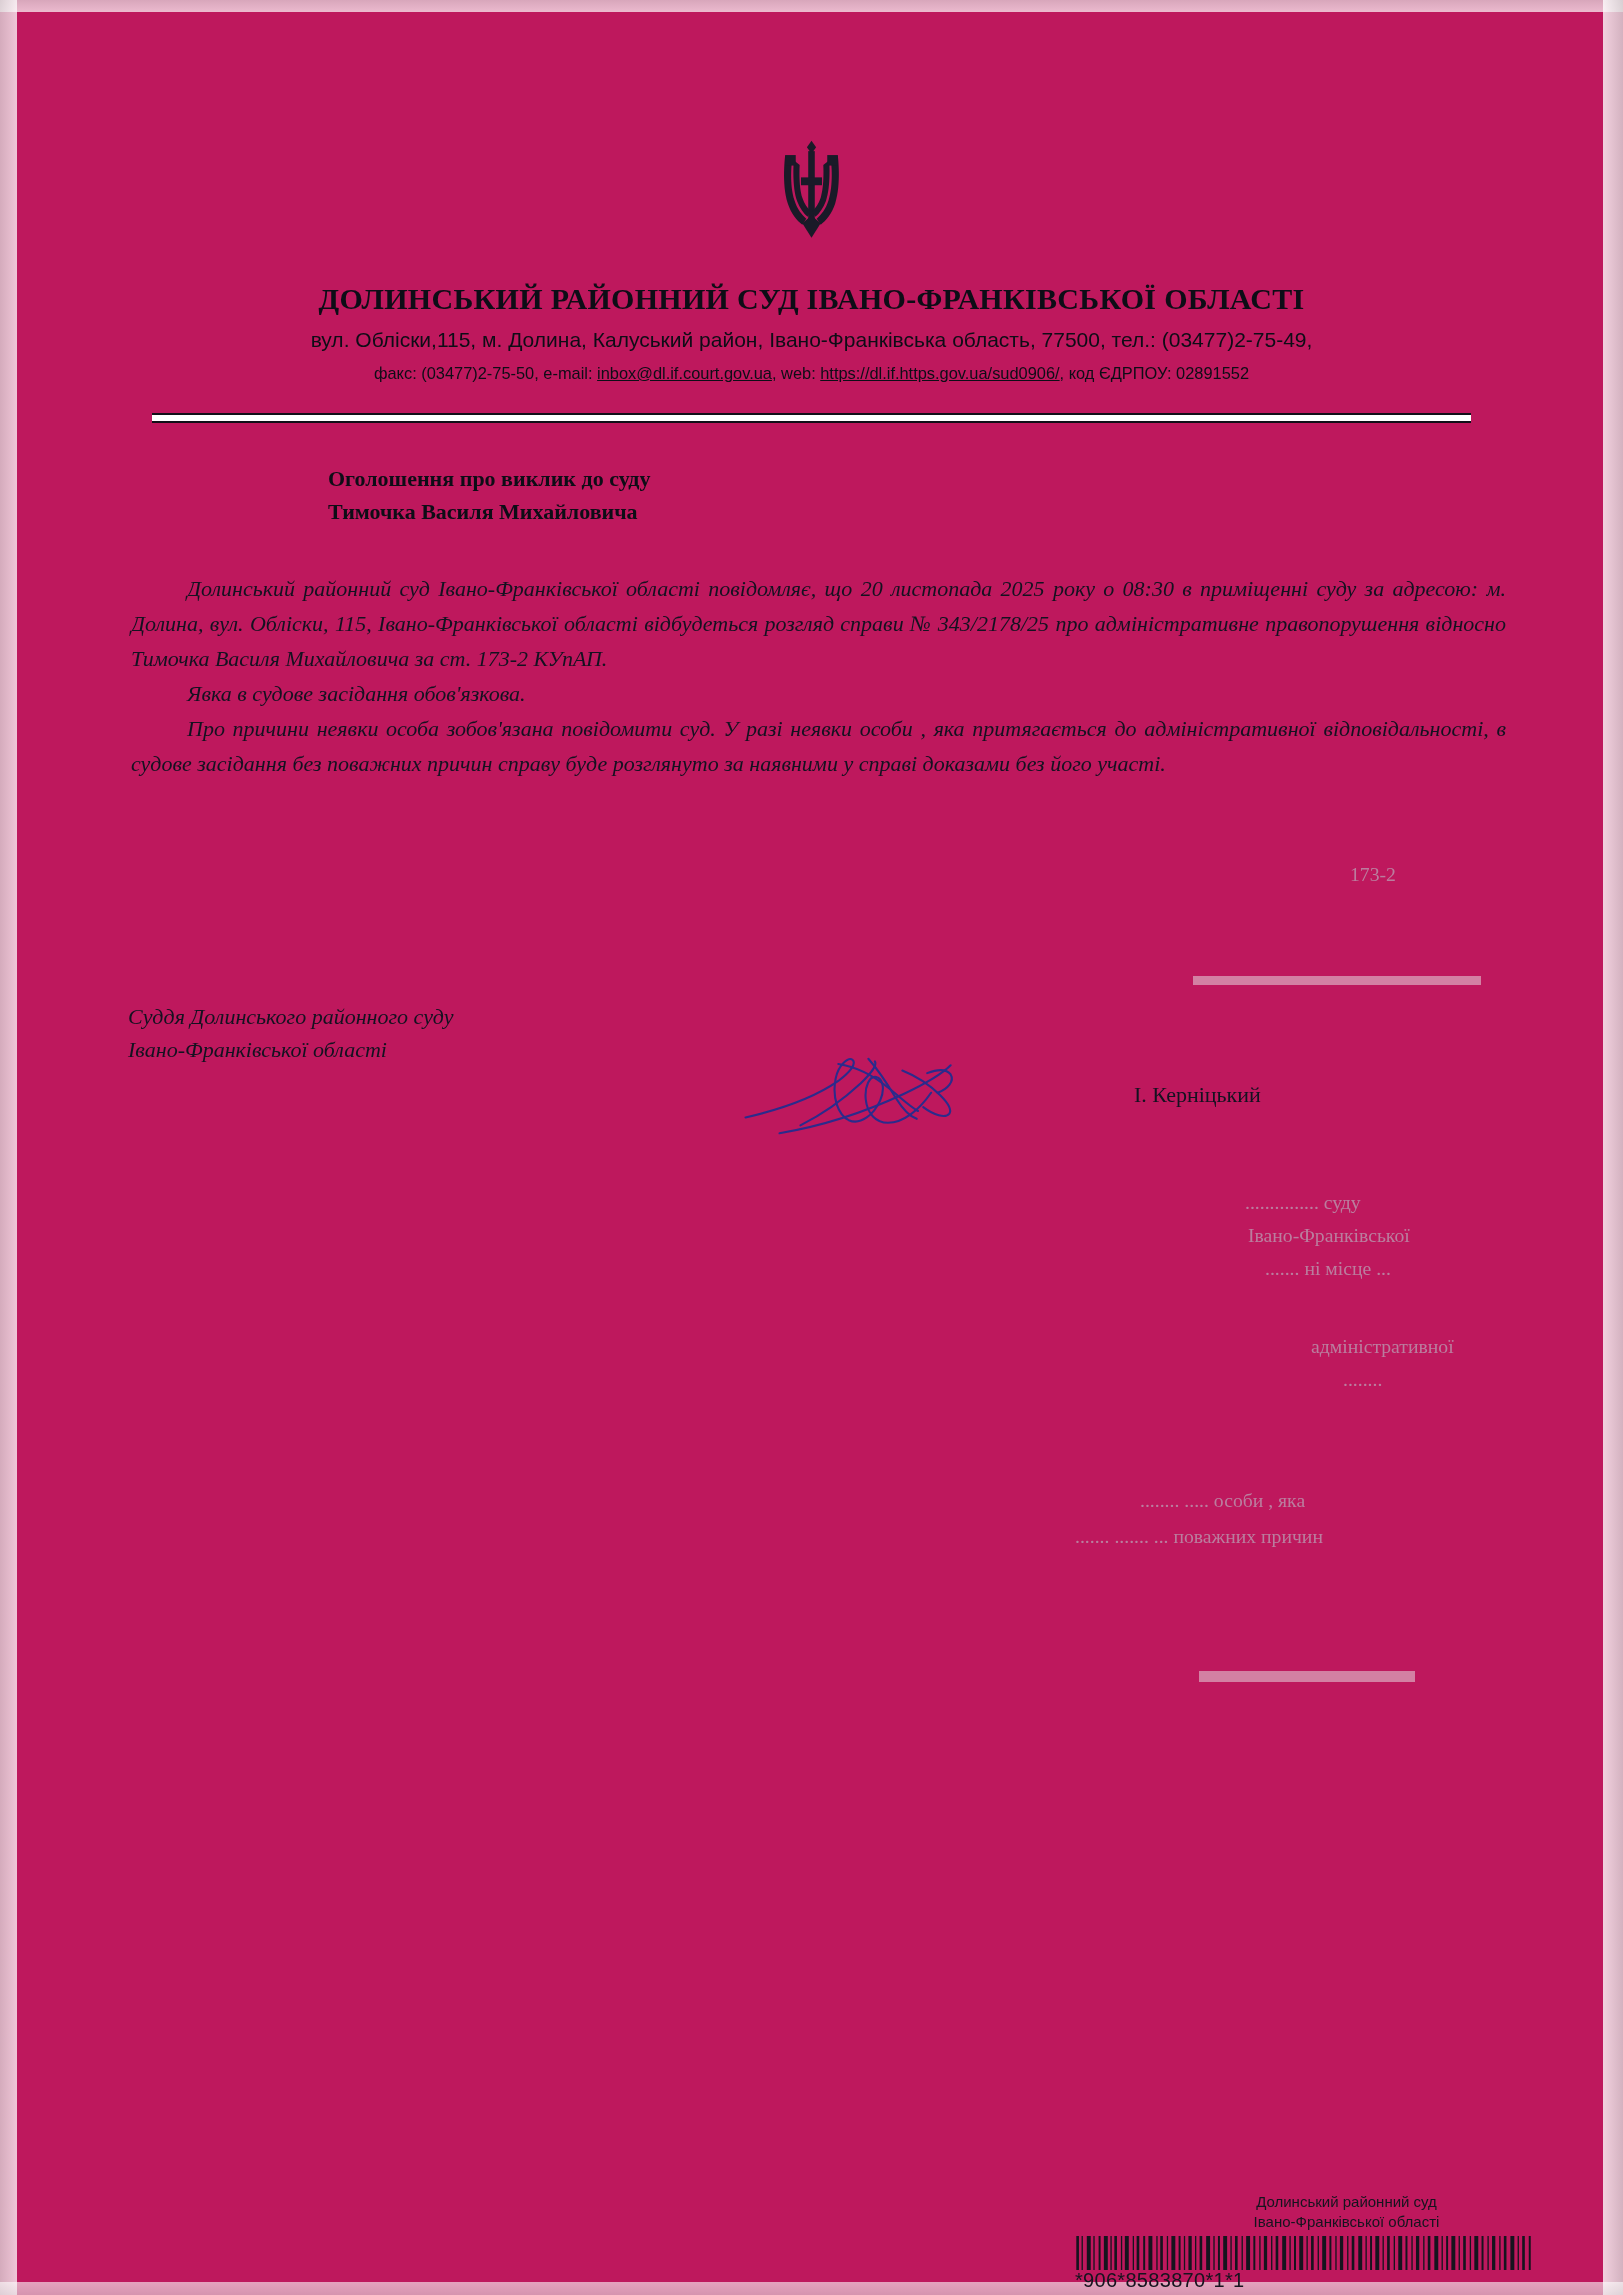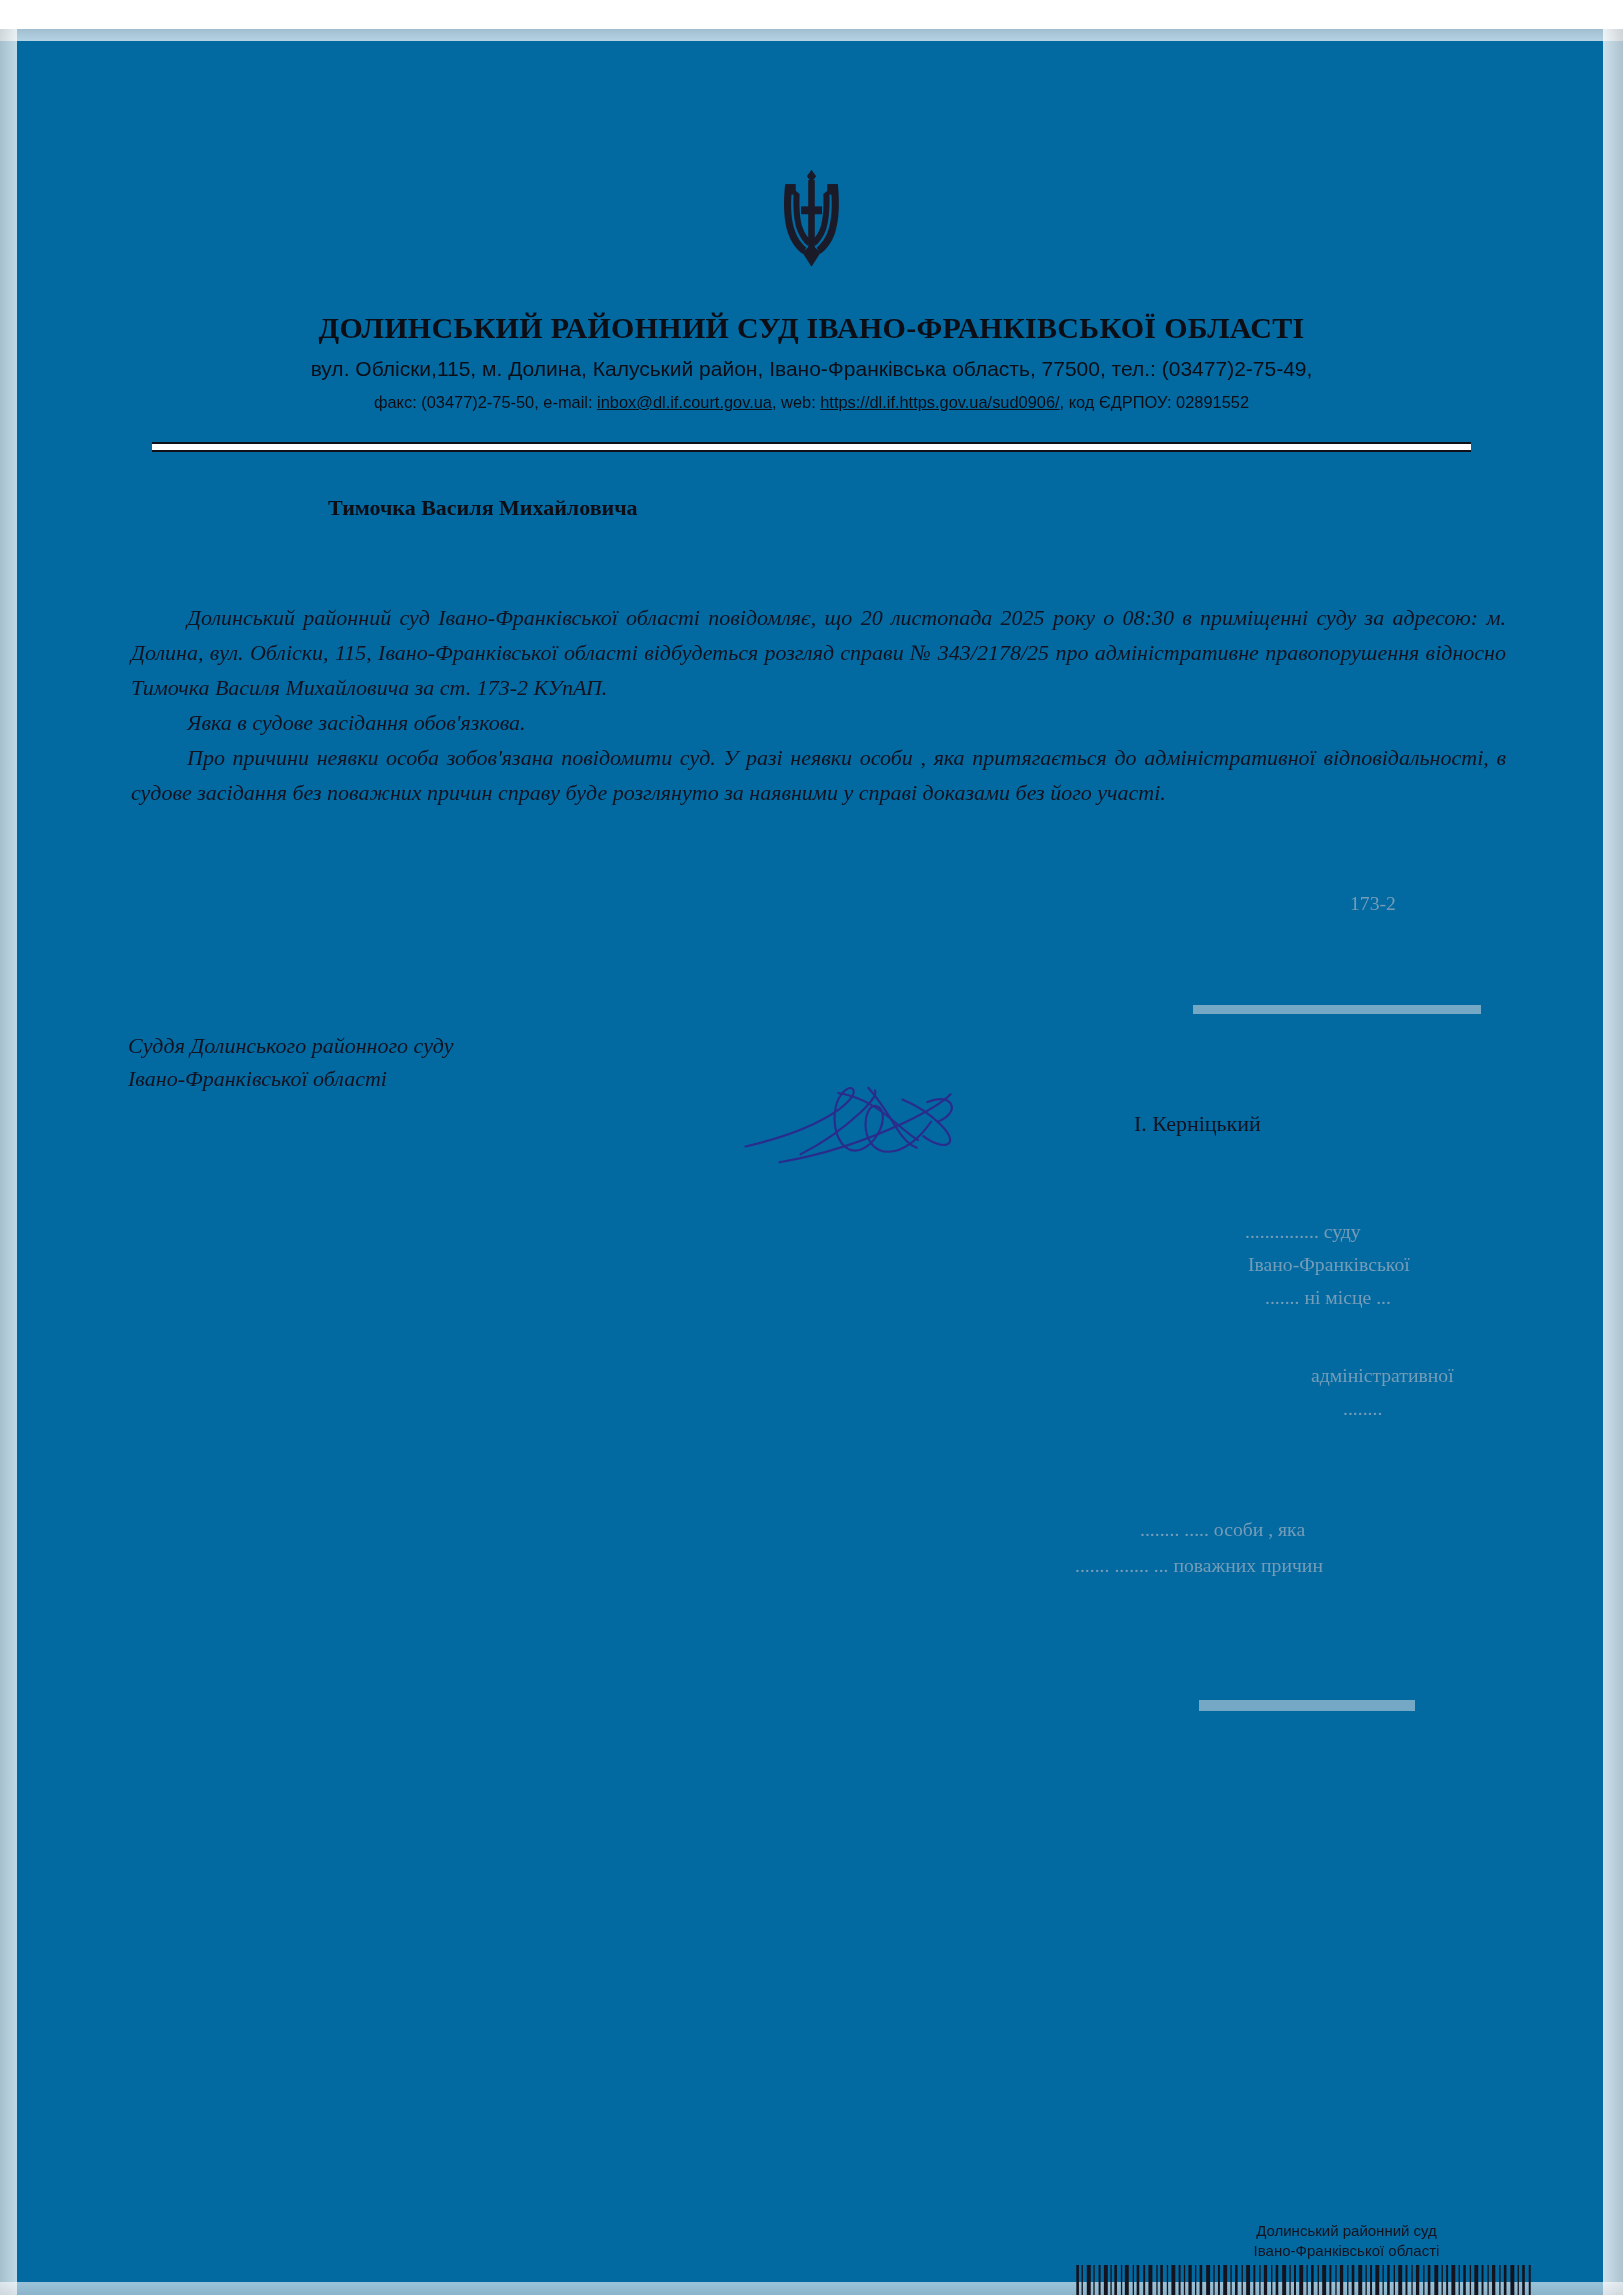--- a/index.html
+++ b/index.html
@@ -12,22 +12,21 @@
     height: 2295px;
     position: relative;
     font-family: "Liberation Serif", serif;
     color: #111018;
     overflow: hidden;
   }
 
   .page {
     position: absolute;
     inset: 0;
-    background: #0369a1;
-    margin-top: 29px;
+    background: #be185d;
   }
 
   
   .scan-edge-left {
     position: absolute;
     left: 0; top: 0; bottom: 0;
     width: 17px;
     background: linear-gradient(to right, #dcdcdc, #ffffff);
     opacity: .75;
   }
@@ -257,20 +256,21 @@
 
   <div class="court-address-1">вул. Обліски,115, м. Долина, Калуський район, Івано-Франківська область, 77500, тел.: (03477)2-75-49,</div>
 
   <div class="court-address-2">
     <span>факс: (03477)2-75-50, e-mail: </span><a href="#">inbox@dl.if.court.gov.ua</a><span>, web: </span><a href="#">https://dl.if.https.gov.ua/sud0906/</a><span>, код ЄДРПОУ:  02891552</span>
   </div>
 
   <div class="header-rule"></div>
 
   <div class="ann-title">
+    <div>Оголошення про виклик до суду</div>
     <div>Тимочка Василя Михайловича</div>
   </div>
 
   <div class="ghost" style="left:1350px; top:858px;">173-2</div>
   <div class="ghost-smudge" style="left:1193px; top:976px; width:288px; height:9.2px;"></div>
   <div class="ghost" style="left:1245px; top:1186px;">...............  суду</div>
   <div class="ghost" style="left:1248px; top:1219px;">Івано-Франківської</div>
   <div class="ghost" style="left:1265px; top:1252px;">....... ні місце ...</div>
   <div class="ghost" style="left:1311px; top:1330px;">адміністративної</div>
   <div class="ghost" style="left:1343px; top:1363px;">........</div>

